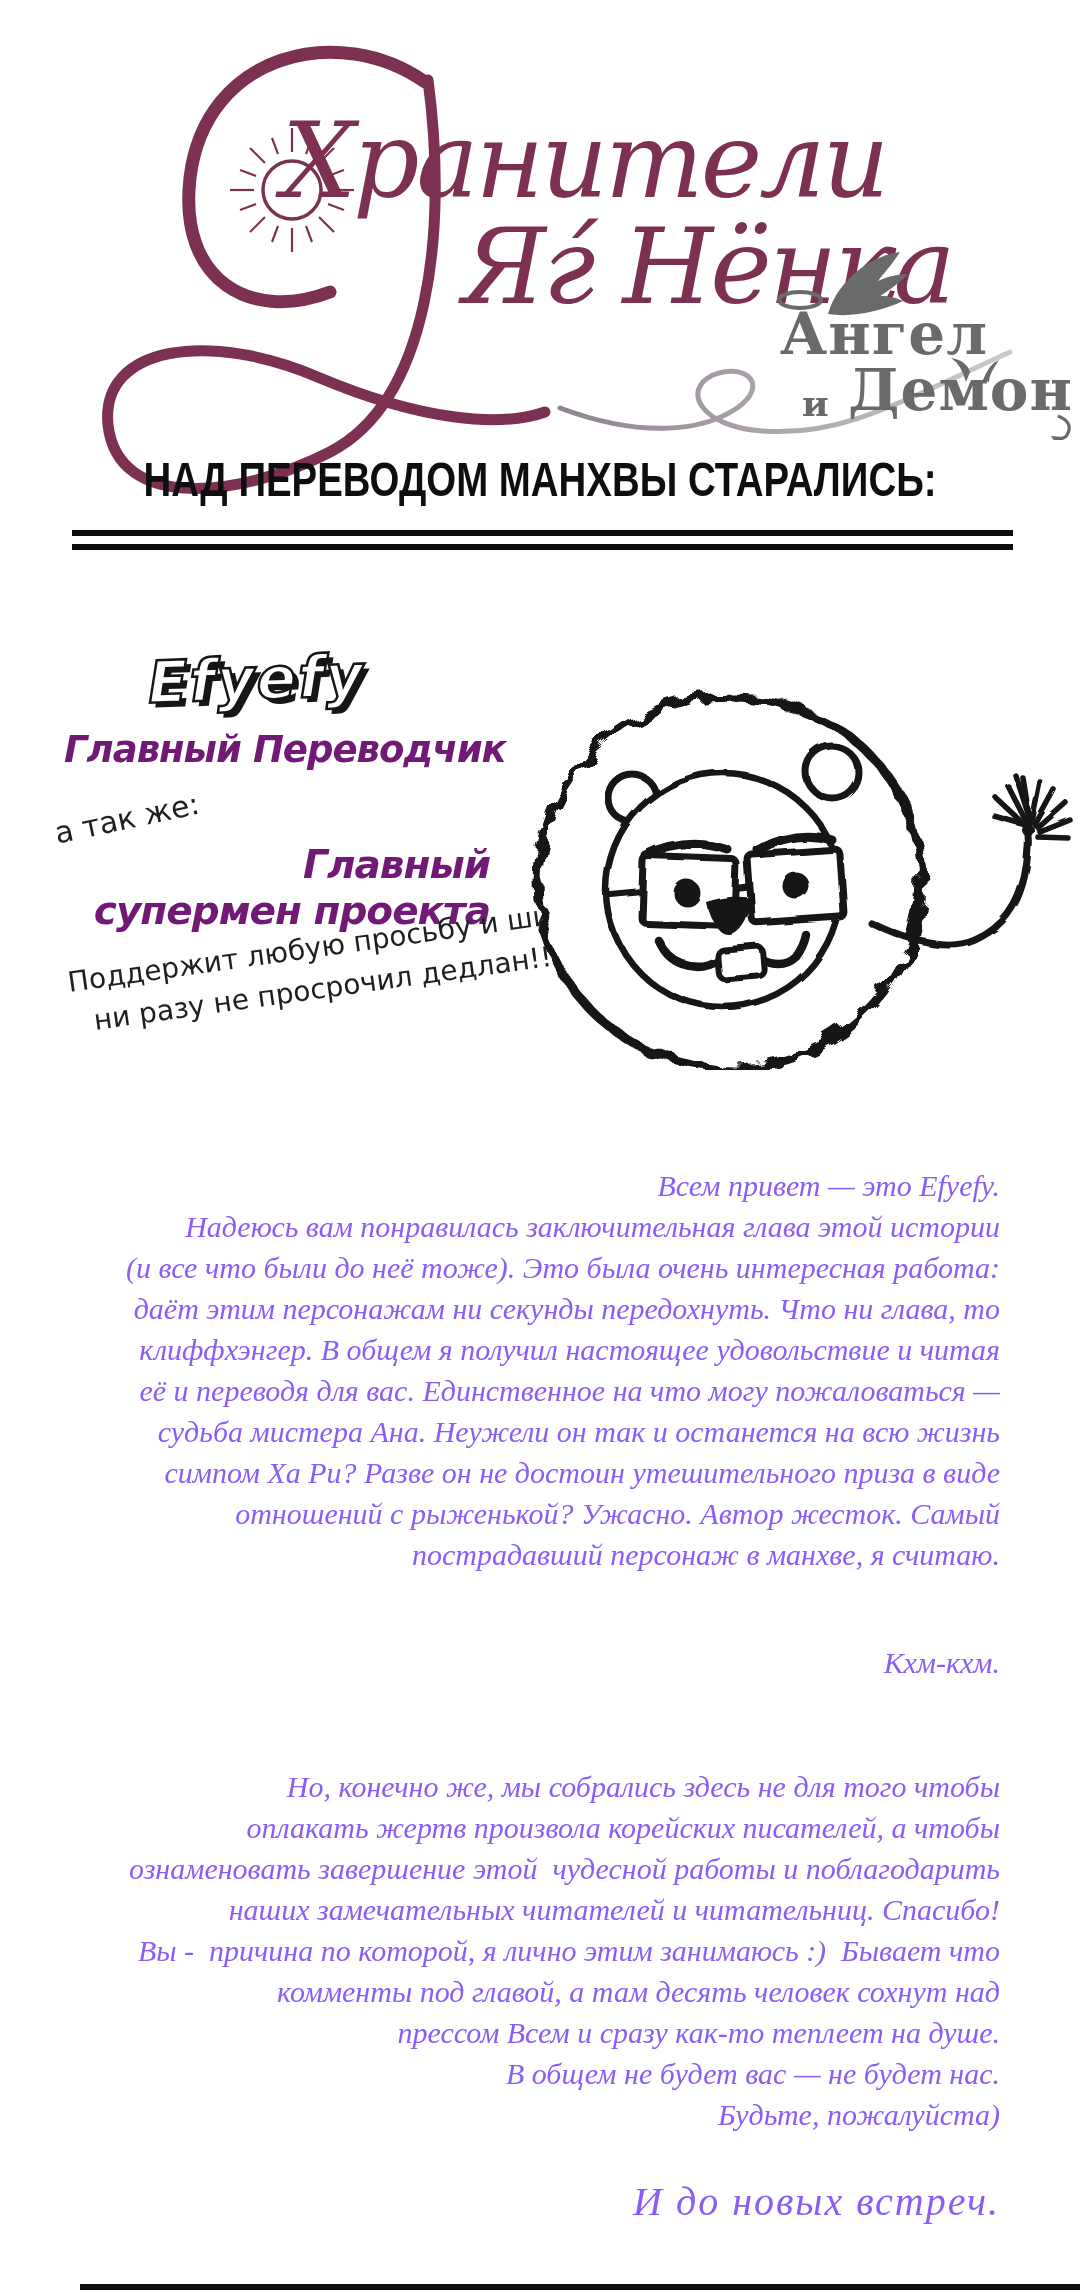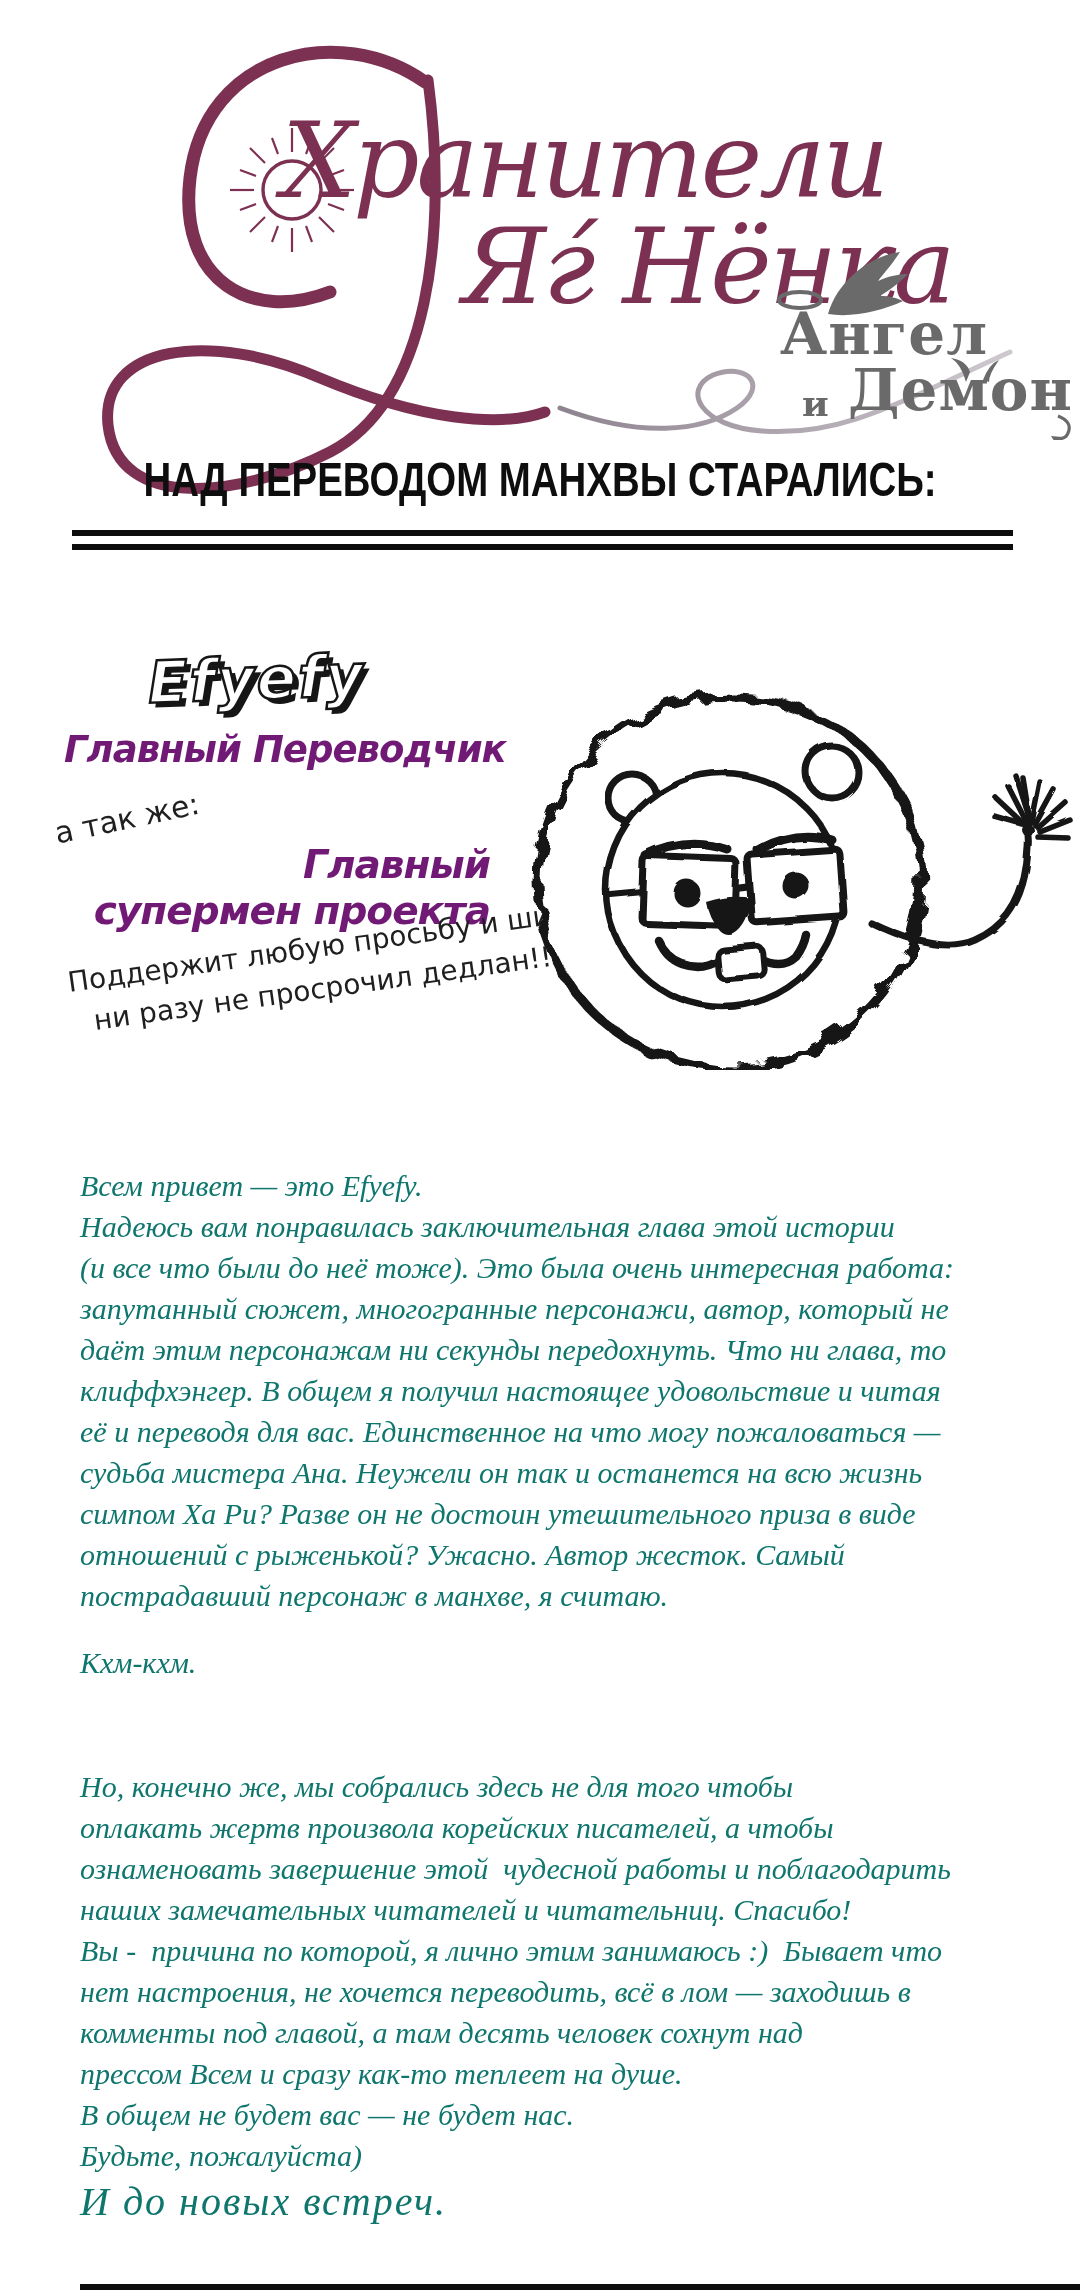--- a/index.html
+++ b/index.html
@@ -36,22 +36,22 @@
   .role1{position:absolute;left:64px;top:728px;font-size:37px;letter-spacing:-1px;white-space:pre;}
   .role2{position:absolute;left:90px;top:842px;width:400px;text-align:right;
          font-size:39px;line-height:46px;letter-spacing:-1px;}
   .hand{position:absolute;font-family:"DejaVu Sans",sans-serif;color:#1f1f1f;
         transform-origin:0 50%;white-space:pre;}
   .also{left:55px;top:816px;font-size:30px;transform:rotate(-12deg);}
   .note1{left:68px;top:966px;font-size:28px;transform:rotate(-8deg);}
   .note2{left:94px;top:1004px;font-size:28px;transform:rotate(-8deg);}
 
   
-  .letter{position:absolute;left:80px;width:920px;text-align:left;
-          font-family:"Liberation Serif",serif;font-style:italic;color:#0f766e;}
+  .letter{position:absolute;left:80px;width:920px;text-align:right;
+          font-family:"Liberation Serif",serif;font-style:italic;color:#8b5cf6;}
   .p1{top:1165px;font-size:30px;line-height:41px;}
   .p2{top:1206px;}
   .interlude{top:1642px;font-size:30px;line-height:41px;}
   .p3{top:1766px;}
   .closing{top:2180px;font-size:40px;line-height:44px;letter-spacing:2px;}
   .tline{height:41px;line-height:41px;font-size:30px;white-space:pre;}
 
   .bottom-bar{position:absolute;left:80px;width:1000px;top:2284px;height:6px;background:#0d0d0d;}
 
   svg{position:absolute;}
@@ -177,37 +177,35 @@
     <path d="M178,300 Q186,318 202,324 Q222,331 238,321" stroke-width="8.5"></path>
     <path d="M280,319 Q302,330 316,317 Q324,306 326,295" stroke-width="8.5"></path>
     <rect x="238" y="308" width="46" height="30" rx="7" transform="rotate(-5 261 323)" fill="#ffffff" stroke-width="6"></rect>
   </g>
 </svg>
 
 <div class="letter p1">Всем привет — это Efyefy.</div>
 <div class="letter p2">
     <div class="tline">Надеюсь вам понравилась заключительная глава этой истории</div>
     <div class="tline">(и все что были до неё тоже). Это была очень интересная работа:</div>
-    <div class="tline">запутанный сюжет, многогранные персонажи, автор, который не</div>
     <div class="tline">даёт этим персонажам ни секунды передохнуть. Что ни глава, то</div>
     <div class="tline">клиффхэнгер. В общем я получил настоящее удовольствие и читая</div>
     <div class="tline">её и переводя для вас. Единственное на что могу пожаловаться —</div>
     <div class="tline">судьба мистера Ана. Неужели он так и останется на всю жизнь</div>
     <div class="tline">симпом Ха Ри? Разве он не достоин утешительного приза в виде</div>
     <div class="tline">отношений с рыженькой? Ужасно. Автор жесток. Самый</div>
     <div class="tline">пострадавший персонаж в манхве, я считаю.</div>
   </div>
 <div class="letter interlude">Кхм-кхм.</div>
 <div class="letter p3">
     <div class="tline">Но, конечно же, мы собрались здесь не для того чтобы</div>
     <div class="tline">оплакать жертв произвола корейских писателей, а чтобы</div>
     <div class="tline">ознаменовать завершение этой  чудесной работы и поблагодарить</div>
     <div class="tline">наших замечательных читателей и читательниц. Спасибо!</div>
     <div class="tline">Вы -  причина по которой, я лично этим занимаюсь :)  Бывает что</div>
-    <div class="tline">нет настроения, не хочется переводить, всё в лом — заходишь в</div>
     <div class="tline">комменты под главой, а там десять человек сохнут над</div>
     <div class="tline">прессом Всем и сразу как-то теплеет на душе.</div>
     <div class="tline">В общем не будет вас — не будет нас.</div>
     <div class="tline">Будьте, пожалуйста)</div>
   </div>
 <div class="letter closing">И до новых встреч.</div>
 
 <div class="bottom-bar"></div>
 
 </body></html>

